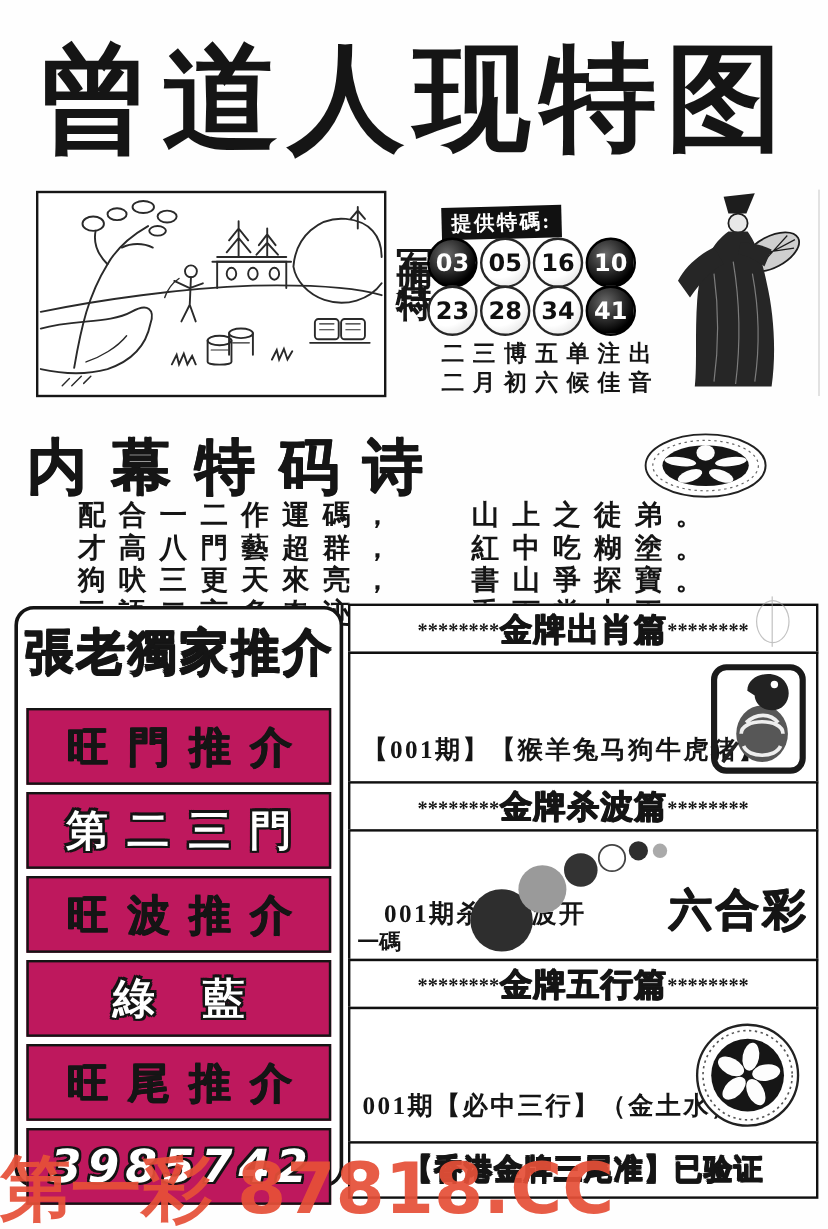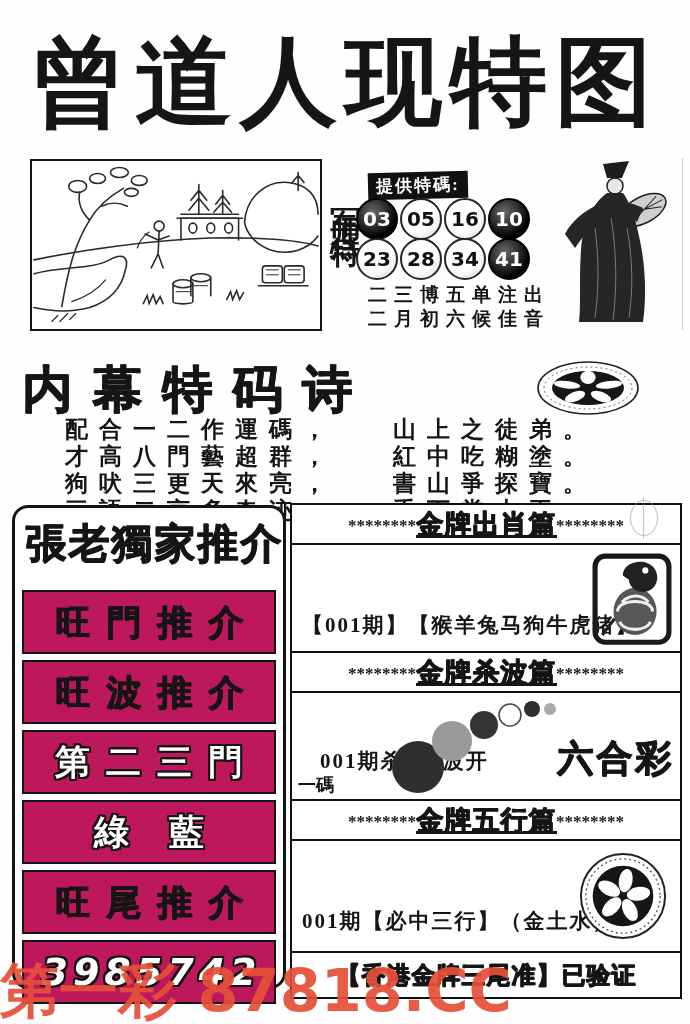--- a/index.html
+++ b/index.html
@@ -37,37 +37,37 @@
   .poem-title{position:absolute;left:22px;top:356px;font-size:50px;font-weight:900;letter-spacing:20px;white-space:nowrap;}
   .poem-emblem{position:absolute;left:536px;top:360px;width:104px;height:56px;}
   .poem{position:absolute;left:30px;top:414px;width:650px;margin-left:35px;}
   .poem-line{display:flex;align-items:baseline;height:26px;margin-bottom:1px;}
   .poem-left{flex:0 0 328px;font-size:23px;font-weight:700;letter-spacing:11px;white-space:nowrap;}
   .poem-right{font-size:23px;font-weight:700;letter-spacing:11px;white-space:nowrap;}
 
   
   .left-col{position:absolute;left:12px;top:505px;width:268px;height:478px;
     border:3px solid #141414;border-radius:16px;background:#fff;}
-  .left-col-header{position:absolute;top:8px;left:0;width:100%;text-align:right;
+  .left-col-header{position:absolute;top:8px;left:0;width:100%;text-align:center;
     font-size:41px;font-weight:900;letter-spacing:2px;white-space:nowrap;}
   .left-rows{position:absolute;top:82px;left:0;width:100%;}
   .lrow{height:60px;margin:0 7px 6px 7px;border:2px solid #141414;
     display:flex;align-items:center;justify-content:center;background:#be185d;}
   .lrow span{font-size:35px;font-weight:700;white-space:nowrap;}
   .sp16 span{letter-spacing:16px;margin-right:-16px;}
   .sp36 span{letter-spacing:40px;margin-right:-40px;}
   .num-row span{font-family:"DejaVu Sans","Liberation Sans",sans-serif;font-style:italic;
     font-size:38px;letter-spacing:5px;margin-right:-5px;}
 
   
   .right-col{position:absolute;left:290px;top:505px;width:392px;}
   .rc-box{position:relative;border:2px solid #101010;margin-top:-2px;background:#fff;}
   .rc-header{height:38px;text-align:center;line-height:38px;white-space:nowrap;}
   .rc-header .stars{font-size:17px;font-weight:700;vertical-align:2px;}
-  .rc-header .hname{font-size:27px;font-weight:900;letter-spacing:1px;text-decoration:underline;}
+  .rc-header .hname{font-size:27px;font-weight:900;letter-spacing:1px;}
   .rc-content{height:106px;}
   .rc-content.tall{height:110px;}
   .rc-text{position:absolute;left:10px;bottom:12px;font-size:21px;font-weight:700;letter-spacing:2px;white-space:nowrap;}
   .rc-note{position:absolute;left:6px;bottom:2px;font-size:18px;font-weight:700;}
   .snake{position:absolute;right:8px;top:8px;width:80px;height:92px;}
   .balls-deco{position:absolute;right:120px;top:6px;width:170px;height:96px;}
   .brand{position:absolute;right:6px;bottom:16px;font-size:36px;font-weight:900;letter-spacing:3px;}
   .seal{position:absolute;right:12px;top:10px;width:90px;height:90px;}
   .rc-footer{height:44px;text-align:center;line-height:44px;font-size:24px;font-weight:900;letter-spacing:1px;}
 
@@ -195,24 +195,24 @@
     </div>
   </div>
 
   <div class="left-col">
     <div class="left-col-header thick">張老獨家推介</div>
     <div class="left-rows">
       <div class="lrow sp16">
         <span class="thick">旺門推介</span>
       </div>
       <div class="lrow sp16">
+        <span class="outline">第二三門</span>
+      </div>
+      <div class="lrow sp16">
         <span class="thick">旺波推介</span>
-      </div>
-      <div class="lrow sp16">
-        <span class="outline">第二三門</span>
       </div>
       <div class="lrow sp36">
         <span class="outline">綠藍</span>
       </div>
       <div class="lrow sp16">
         <span class="thick">旺尾推介</span>
       </div>
       <div class="lrow num-row">
         <span class="outline">3985742</span>
       </div>

